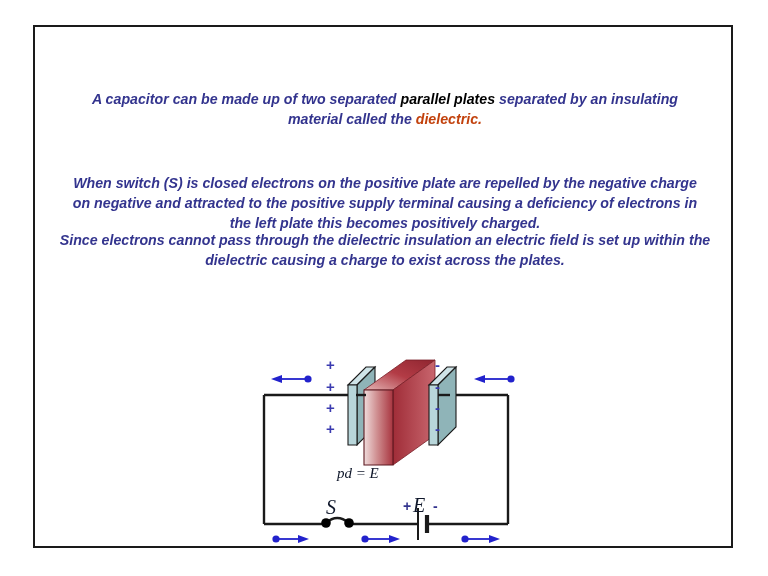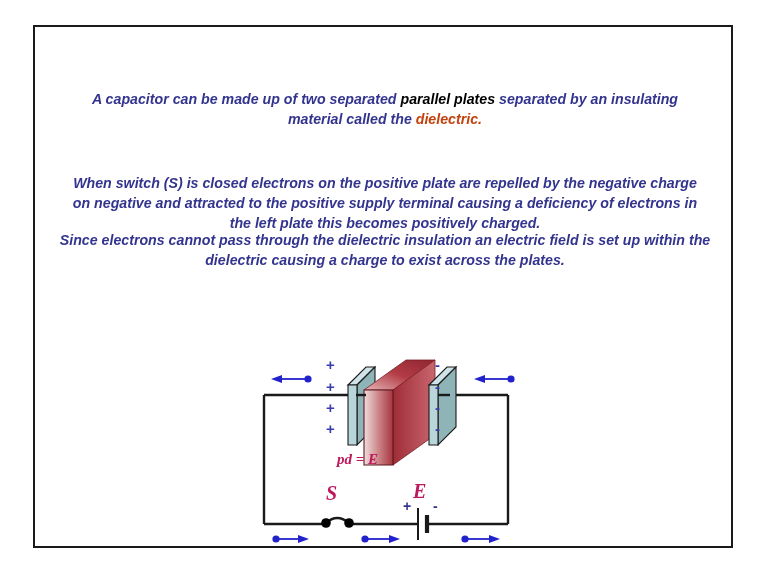--- a/index.html
+++ b/index.html
@@ -59,24 +59,25 @@
     left: 0;
     top: 0;
     width: 700px;
     height: 523px;
     pointer-events: none;
   }
   #circuit svg { display:block; }
 
   .sym-label {
     position: absolute;
-    color: #be185d;
+    color: #0f172a;
     font-family: "Liberation Serif", serif;
-    font-weight: bold;
+    font-weight: normal;
     font-style: italic;
+    margin-top: 14px;
   }
   #label-pd { left: 302px; top: 424px; font-size: 15px; }
   #label-S  { left: 291px; top: 455px; font-size: 20px; font-style: italic; }
   #label-E  { left: 378px; top: 453px; font-size: 20px; font-style: italic; }
 
   .charge-sign {
     position: absolute;
     color: #3b3bb0;
     font-family: "Liberation Sans", sans-serif;
     font-weight: bold;

